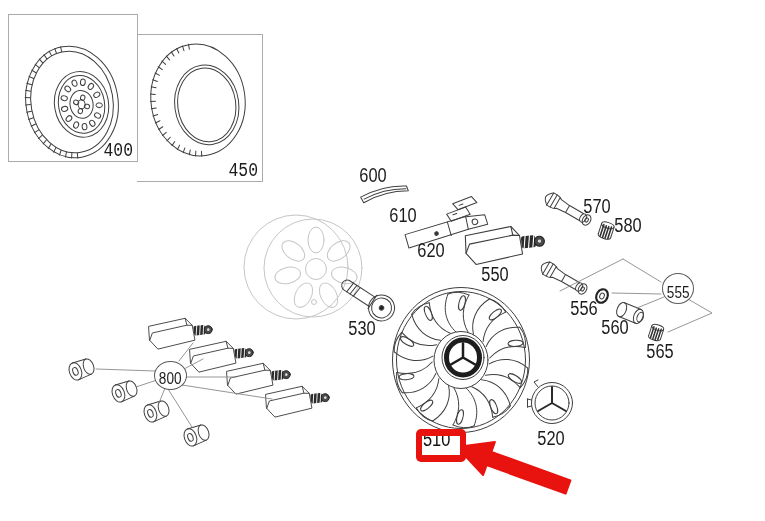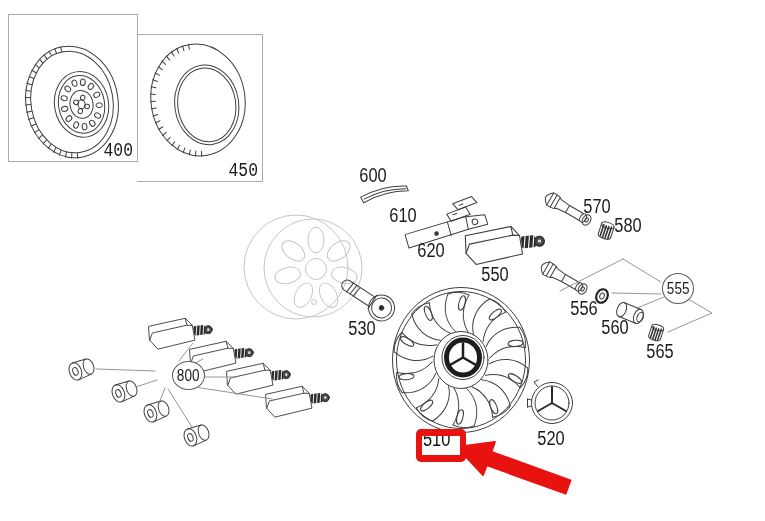--- a/index.html
+++ b/index.html
@@ -6,21 +6,21 @@
   #stage{position:relative;width:765px;height:521px;background:#fff;overflow:hidden;
          font-family:"Liberation Sans",sans-serif;}
   #art{position:absolute;left:0;top:0;stroke:#3f3f3f;fill:none;stroke-width:1;
        stroke-linecap:round;stroke-linejoin:round;}
   .thumb{position:absolute;border:1px solid #ababab;font-family:Liberation Mono, monospace;}
   .thumb.t2{border-left:none;}
   .lbl{position:absolute;font-size:20px;color:#1c1c1c;white-space:nowrap;
        transform:translate(-50%,-50%) scaleX(.82);}
   .thumb .lbl{transform:scaleX(.82);transform-origin:right bottom;right:4px;bottom:-1px;left:auto;top:auto;}
   .callout{position:absolute;border:1px solid #5a5a5a;border-radius:50%;
-       display:flex;align-items:center;justify-content:center;background:#fff;}
+       display:flex;align-items:flex-end;justify-content:center;background:#fff;}
   .callout .lbl{position:static;transform:scaleX(.8);font-size:17px;}
   .hl-box{position:absolute;left:416px;top:429px;width:50px;height:33px;
        background:#e8120f;border-radius:5px;}
   .hl-win{position:absolute;left:6px;right:6px;top:7px;bottom:7px;background:#fff;overflow:hidden;}
   .hl-win span{position:absolute;left:1px;top:-8px;font-size:20px;color:#111;
        transform:scaleX(.82);transform-origin:left top;}
 </style>
 </head>
 <body>
 
@@ -300,21 +300,21 @@
   <div class="lbl" style="left:628px;top:225px;">580</div>
   <div class="lbl" style="left:584px;top:308px;">556</div>
   <div class="lbl" style="left:615px;top:327px;">560</div>
   <div class="lbl" style="left:660px;top:351px;">565</div>
   <div class="lbl" style="left:362px;top:328px;">530</div>
   <div class="lbl" style="left:551px;top:438px;">520</div>
 
   <div class="callout" style="left:662px;top:273px;width:30px;height:29px;">
     <div class="lbl">555</div>
   </div>
-  <div class="callout" style="left:172px;top:361px;width:31px;height:27px;">
+  <div class="callout" style="left:154px;top:361px;width:31px;height:27px;">
     <div class="lbl">800</div>
   </div>
 
   <div class="hl-box">
     <div class="hl-win">
       <span>510</span>
     </div>
   </div>
 
 </div>

